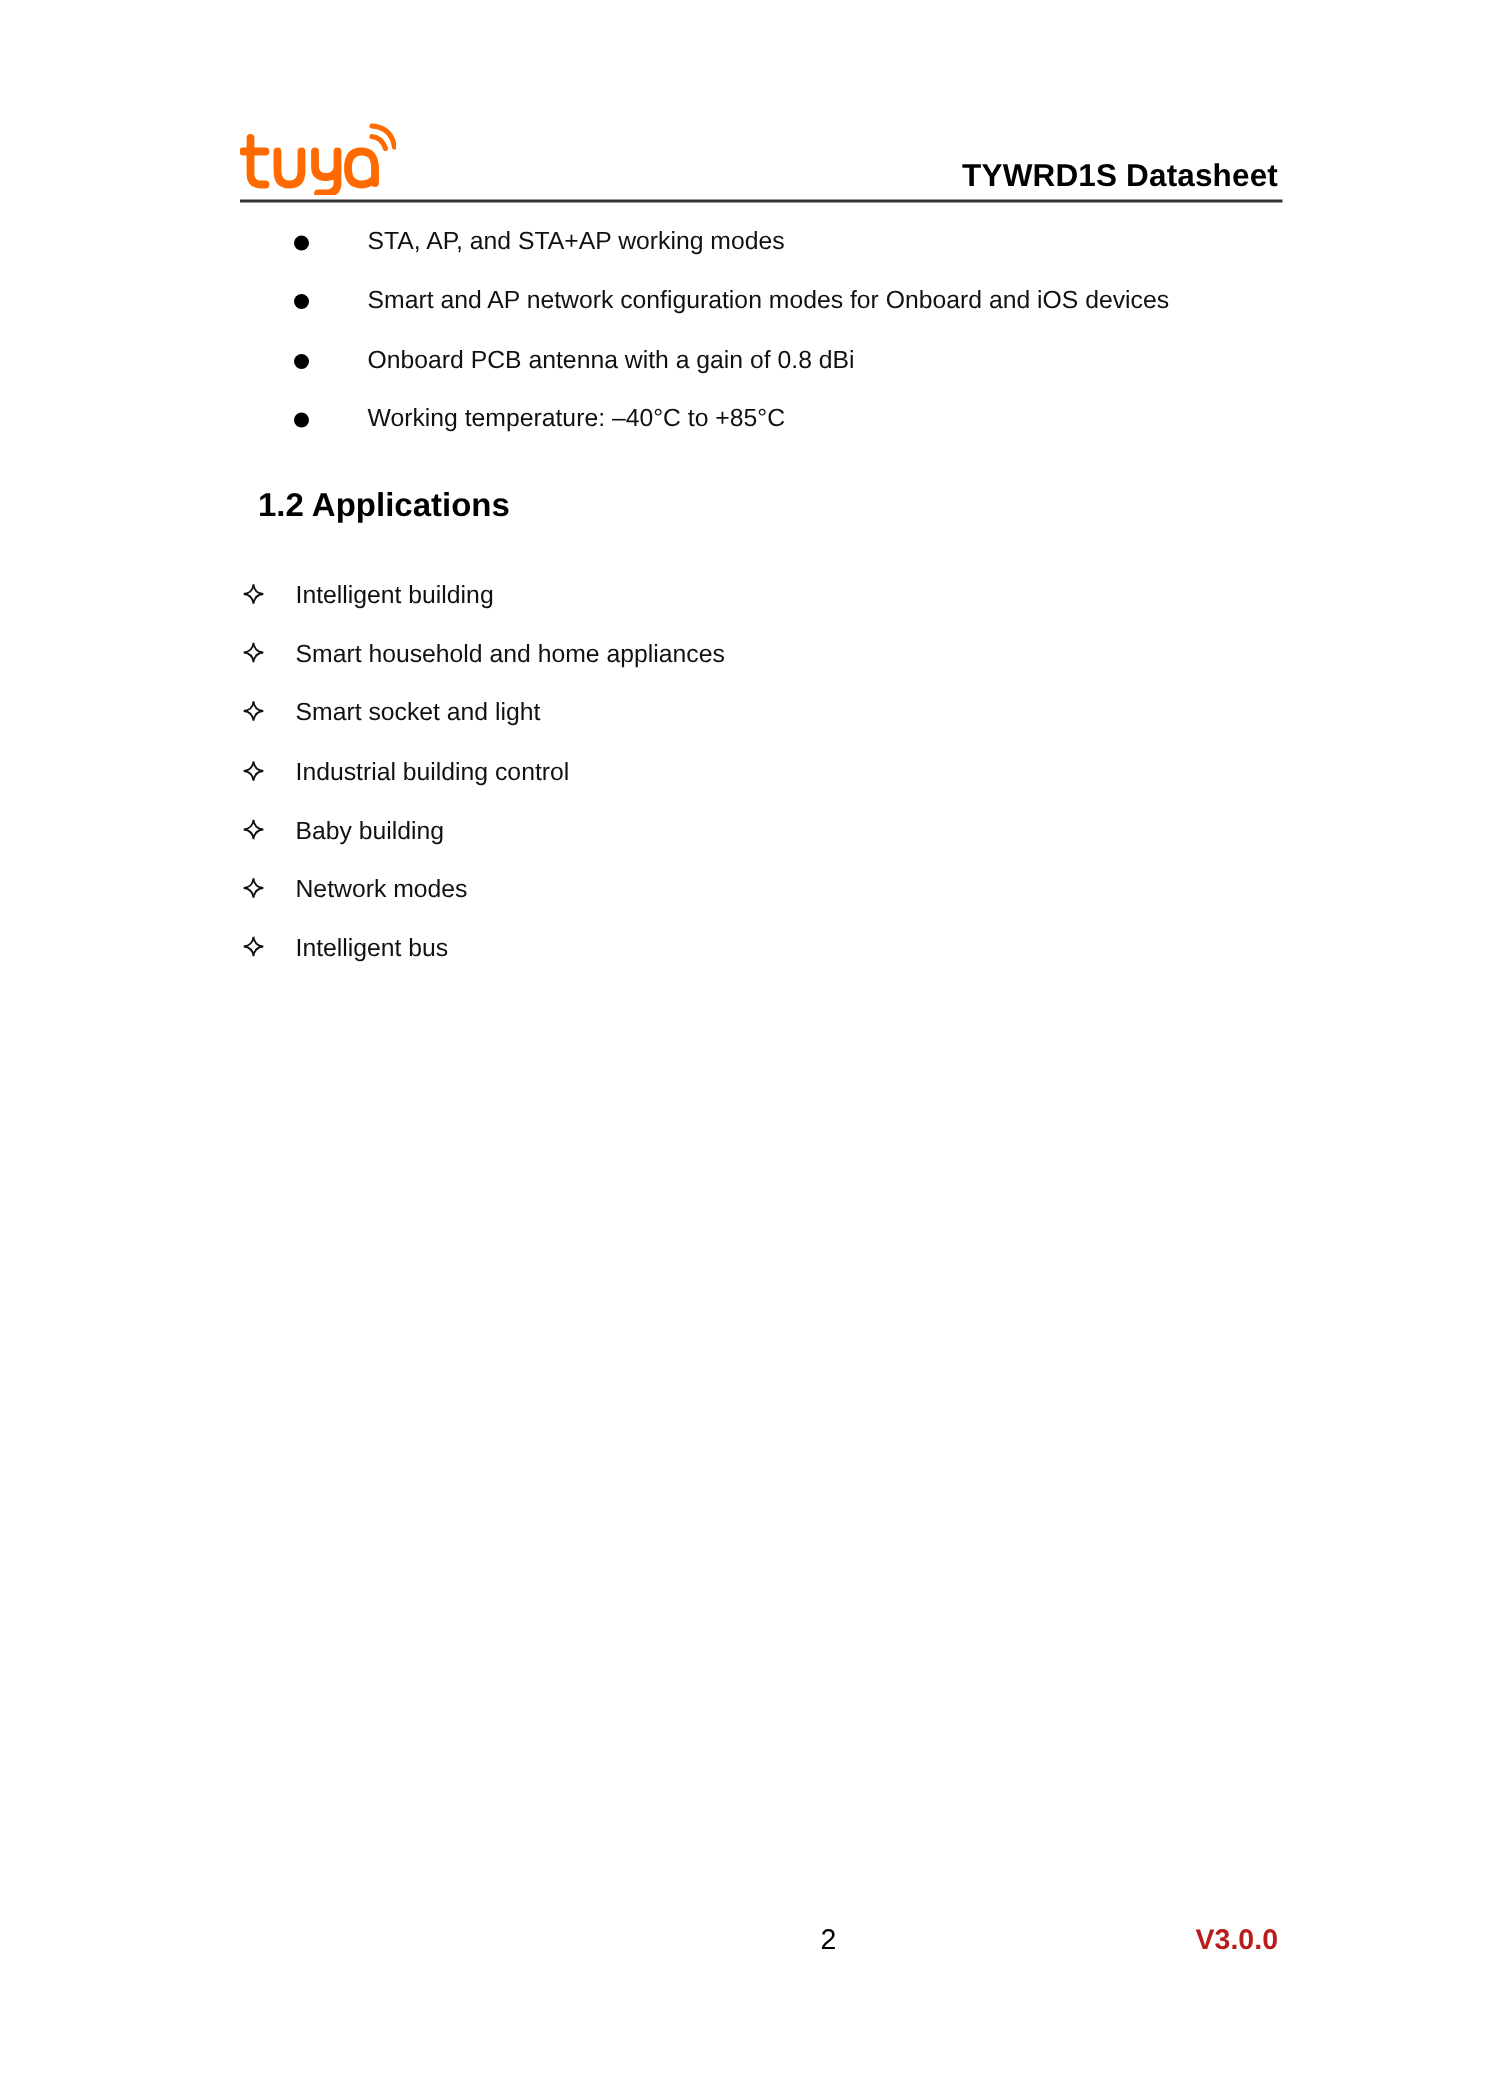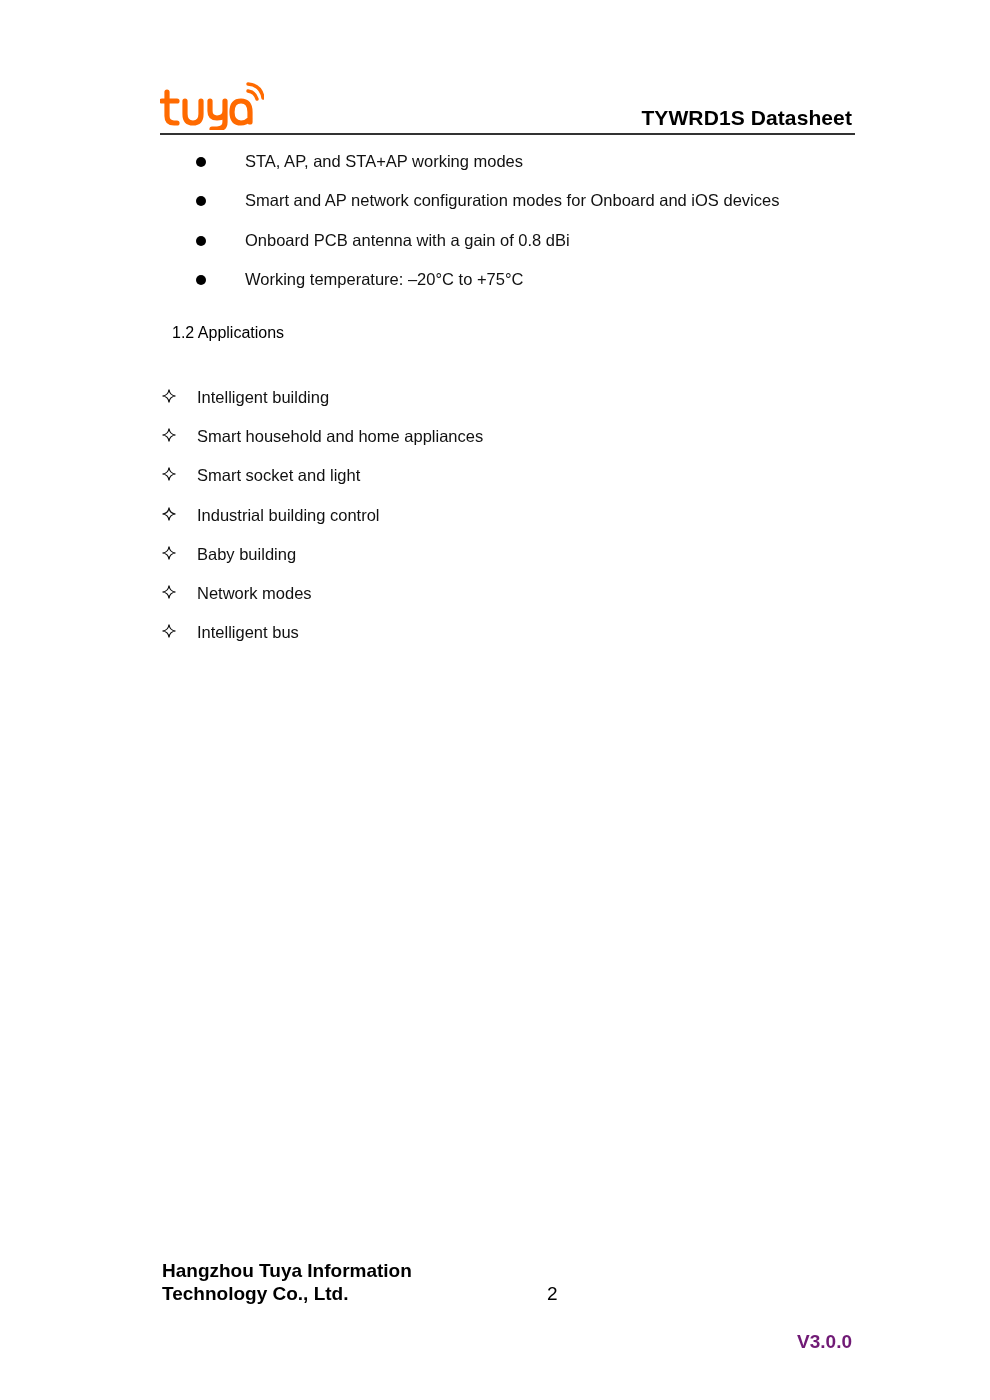--- a/index.html
+++ b/index.html
@@ -82,22 +82,22 @@
       left: 35px;
       top: 0;
       margin-left: 18px;
     }
     
     .section-heading {
       position: absolute;
       left: 160px;
       top: 324px;
       margin: 0;
-      font-size: 16px;
-      font-weight: normal;
+      font-size: 22px;
+      font-weight: bold;
       color: #000;
     }
     
     .app-list {
       position: absolute;
       left: 148px;
       top: 386px;
       margin: 0;
       padding: 0;
       list-style: none;
@@ -139,22 +139,21 @@
       line-height: 23px;
       color: #000;
     }
     .footer-version {
       position: absolute;
       right: 150px;
       top: 1282px;
       font-size: 19px;
       font-weight: bold;
       line-height: 23px;
-      color: #701a75;
-      margin-top: 48px;
+      color: #b91c1c;
     }
   </style>
 </head>
 <body>
 
 <div class="page">
 
   <div class="header">
     <svg class="logo" viewBox="0 0 104 48" xmlns="http://www.w3.org/2000/svg">
       <g fill="none" stroke="#FF6A00" stroke-width="5.2" stroke-linecap="round" stroke-linejoin="round">
@@ -186,21 +185,21 @@
     <li class="feature-item">
       <span class="dot"></span>
       <span class="txt">Smart and AP network configuration modes for Onboard and iOS devices</span>
     </li>
     <li class="feature-item">
       <span class="dot"></span>
       <span class="txt">Onboard PCB antenna with a gain of 0.8 dBi</span>
     </li>
     <li class="feature-item">
       <span class="dot"></span>
-      <span class="txt">Working temperature: –20°C to +75°C</span>
+      <span class="txt">Working temperature: –40°C to +85°C</span>
     </li>
   </ul>
 
   <h2 class="section-heading">1.2 Applications</h2>
 
   <ul class="app-list">
     <li class="app-item">
       <svg class="star" viewBox="0 0 16 16">
           <path d="M8 1.5 Q8.6 7.4 14.5 8 Q8.6 8.6 8 14.5 Q7.4 8.6 1.5 8 Q7.4 7.4 8 1.5 Z" fill="none" stroke="#111" stroke-width="1.2"></path>
         </svg>
@@ -237,20 +236,16 @@
       <span class="txt">Network modes</span>
     </li>
     <li class="app-item">
       <svg class="star" viewBox="0 0 16 16">
           <path d="M8 1.5 Q8.6 7.4 14.5 8 Q8.6 8.6 8 14.5 Q7.4 8.6 1.5 8 Q7.4 7.4 8 1.5 Z" fill="none" stroke="#111" stroke-width="1.2"></path>
         </svg>
       <span class="txt">Intelligent bus</span>
     </li>
   </ul>
 
-  <div class="footer-company">
-    <div>Hangzhou Tuya Information</div>
-    <div>Technology Co., Ltd.</div>
-  </div>
   <div class="footer-page">2</div>
   <div class="footer-version">V3.0.0</div>
 
 </div>
 
 </body></html>

